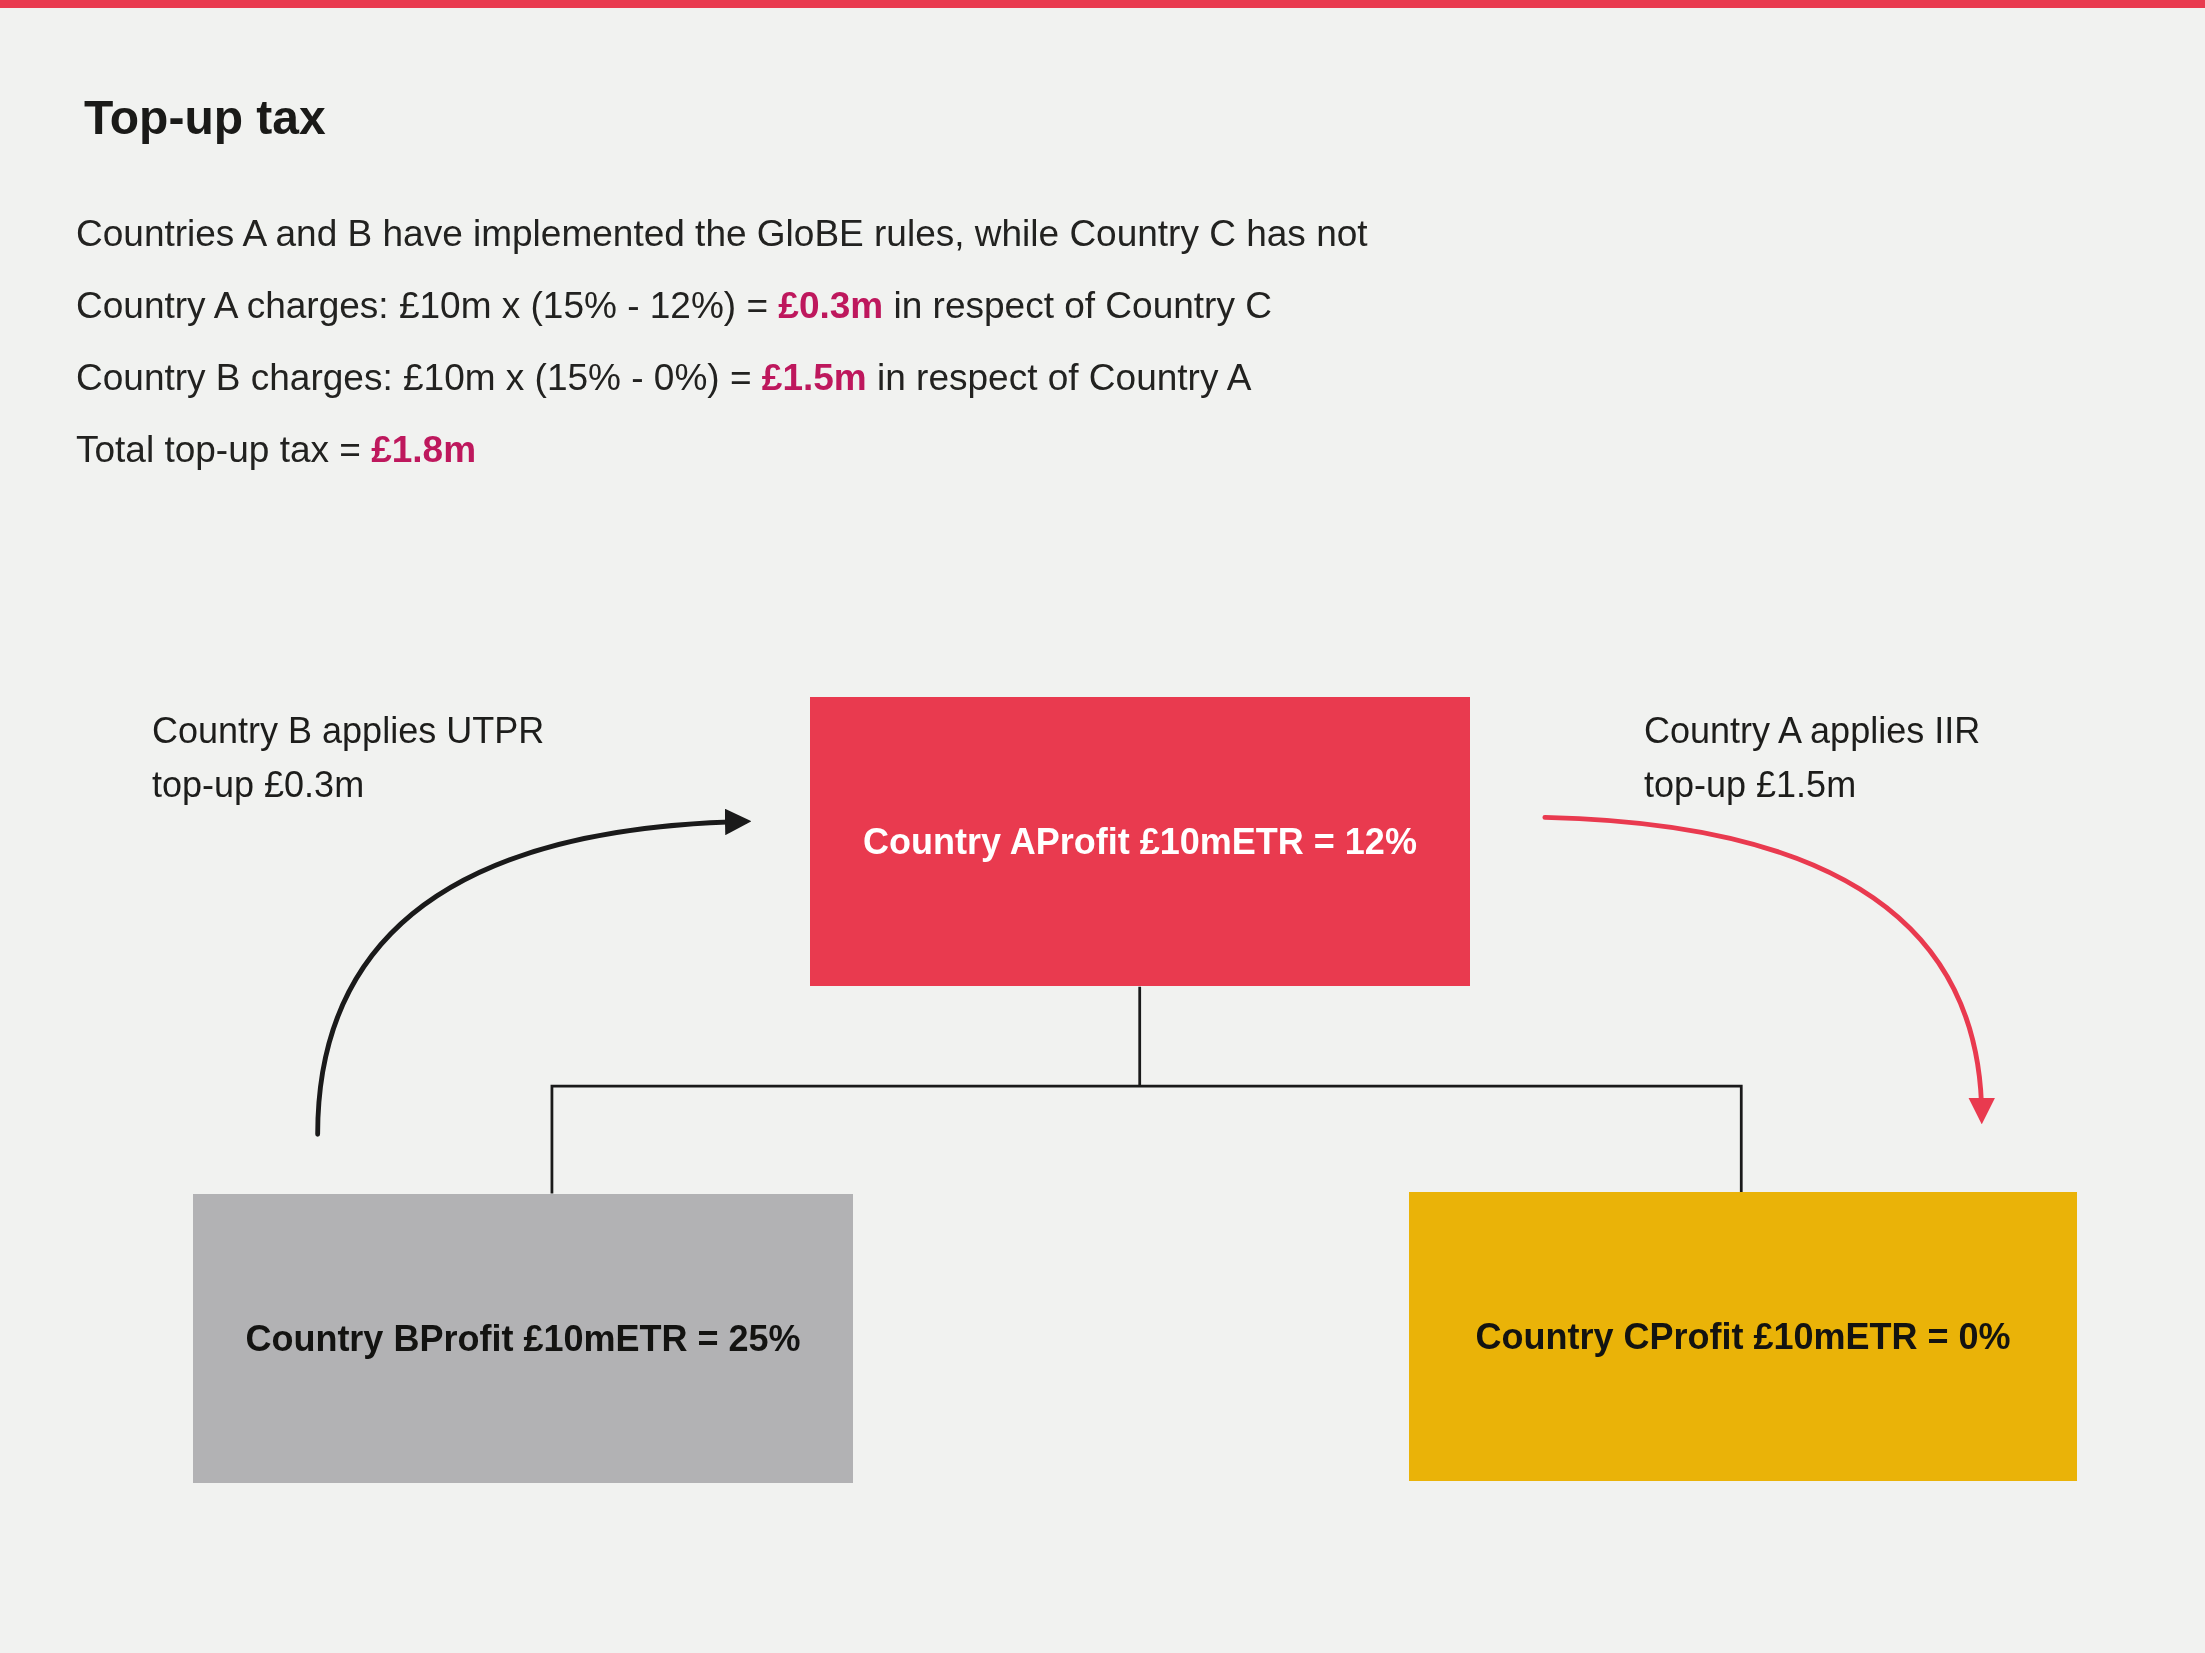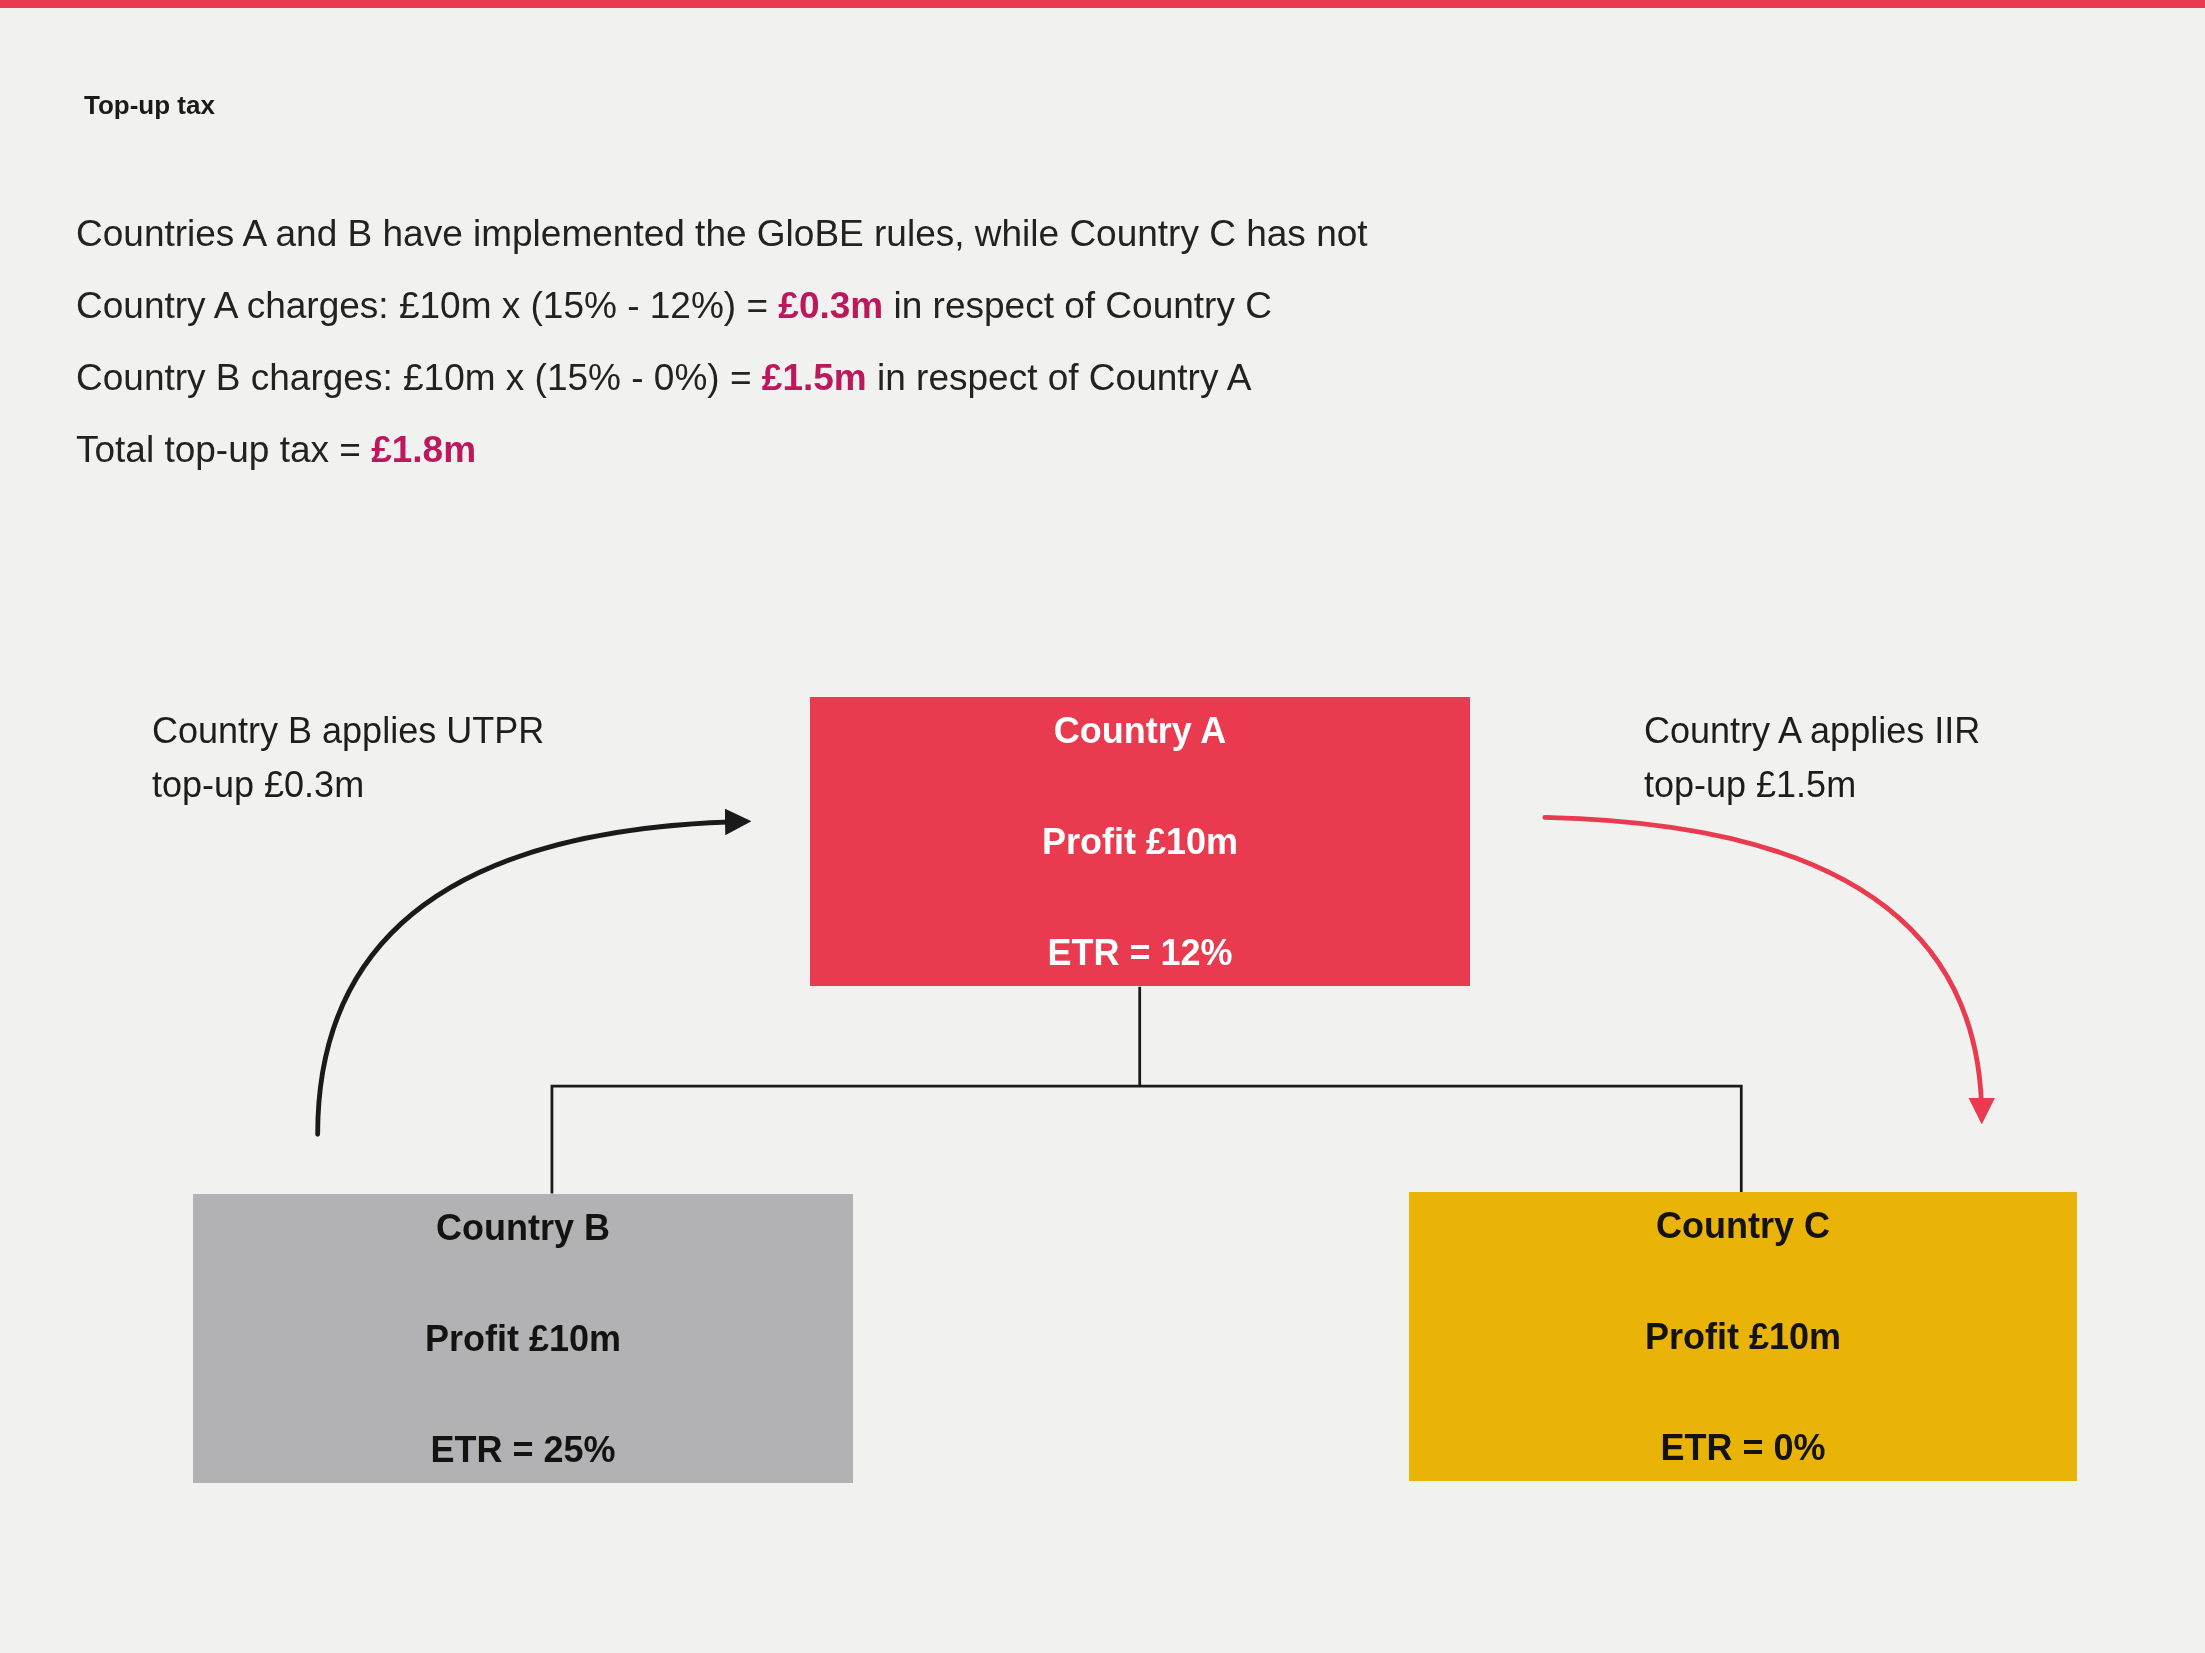--- a/index.html
+++ b/index.html
@@ -7,37 +7,37 @@
     position:relative;
     width:2205px;height:1654px;
     background:#F1F2F0;
     font-family:"Liberation Sans",sans-serif;
     color:#1D1D1B;
     overflow:hidden;
   }
   .topbar{position:absolute;left:0;top:0;width:2205px;height:8.3px;background:#E93A4F}
   .heading{
     position:absolute;left:84px;top:90px;margin:0;
-    font-size:26px;font-weight:bold;color:#1A1A18;
+    font-size:48px;font-weight:bold;color:#1A1A18;
   }
   .intro{
     position:absolute;left:76px;top:198px;
     font-size:37px;line-height:72px;font-weight:normal;color:#222220;
     white-space:nowrap;
   }
   .intro b{font-weight:bold;color:#be185d}
   .annotation{
     position:absolute;width:441px;
     font-size:36px;line-height:54px;text-align:left;color:#1D1D1B;
   }
   .annotation-left{left:152px;top:704px}
   .annotation-right{left:1644px;top:704px}
   .node{
     position:absolute;
-    display:flex;flex-direction:column;align-items:center;justify-content:space-between;
+    display:flex;flex-direction:row;align-items:center;justify-content:center;
     font-size:36px;font-weight:bold;line-height:67px;text-align:center;
   }
   .node-a{left:810px;top:697px;width:660px;height:289px;color:#FFFFFF;background:#E93A4F}
   .node-b{left:193px;top:1194px;width:660px;height:289px;color:#131311;background:#B2B2B4}
   .node-c{left:1409px;top:1192px;width:668px;height:289px;color:#131311;background:#D6D6D6}
   svg.overlay{position:absolute;left:0;top:0;pointer-events:none}
 </style>
 </head>
 <body>
 

